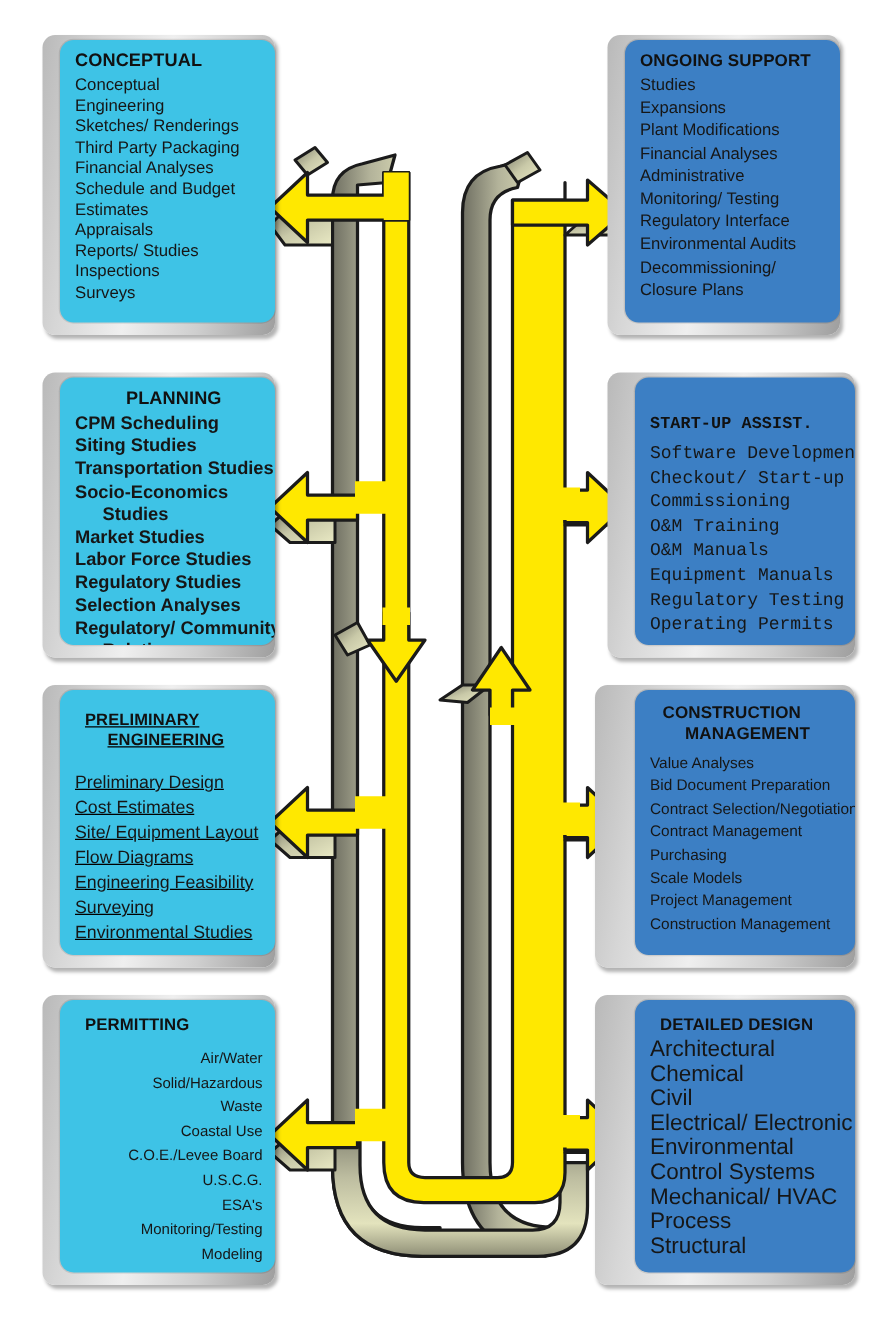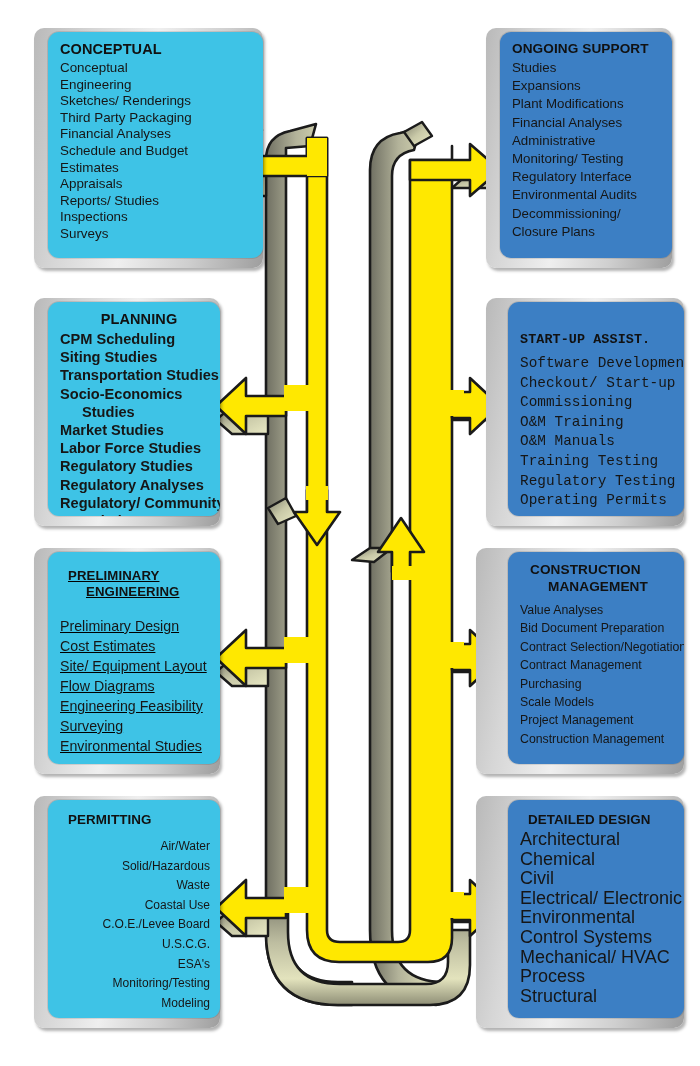--- a/index.html
+++ b/index.html
@@ -185,21 +185,21 @@
       <rect x="306" y="486" width="22" height="14" fill="#ffe800" stroke="none"></rect>
     </g>
 
     <g>
       <path d="M 352,560 L 370,548 L 392,548 L 374,562 Z" fill="url(#headSide)" stroke="#1b1b1b" stroke-width="2.4" stroke-linejoin="round"></path>
       <path d="M 410,572 L 410,552 L 424,552 L 401,518 L 378,552 L 392,552 L 392,572 Z" fill="#ffe800" stroke="#1b1b1b" stroke-width="2.6" stroke-linejoin="round"></path>
       <rect x="392" y="566" width="20" height="14" fill="#ffe800" stroke="none"></rect>
     </g>
   </svg>
 
-  <div class="card left" id="card-conceptual" style="left:34px;top:28px;width:186px;height:240px;padding-left:43px;">
+  <div class="card left" id="card-conceptual" style="left:34px;top:28px;width:186px;height:240px;">
     <div class="slab"></div>
     <div class="face" style="left:14px;top:4px;right:0px;bottom:10px;">
       <div class="inner">
         <div class="title">CONCEPTUAL</div>
         <ul class="items">
           <li>Conceptual</li>
           <li>Engineering</li>
           <li>Sketches/ Renderings</li>
           <li>Third Party Packaging</li>
           <li>Financial Analyses</li>
@@ -221,21 +221,21 @@
         <div class="title indent">PLANNING</div>
         <ul class="items">
           <li>CPM Scheduling</li>
           <li>Siting Studies</li>
           <li>Transportation Studies</li>
           <li>Socio-Economics</li>
           <li class="sub">Studies</li>
           <li>Market Studies</li>
           <li>Labor Force Studies</li>
           <li>Regulatory Studies</li>
-          <li>Regulatory Analyses</li>
+          <li>Selection Analyses</li>
           <li>Regulatory/ Community</li>
           <li class="sub">Relations</li>
         </ul>
       </div>
     </div>
   </div>
 
   <div class="card left" id="card-prelim" style="left:34px;top:548px;width:186px;height:226px;">
     <div class="slab"></div>
     <div class="face" style="left:14px;top:4px;right:0px;bottom:10px;">
@@ -302,21 +302,21 @@
     <div class="slab"></div>
     <div class="face" style="left:22px;top:4px;right:0px;bottom:10px;">
       <div class="inner" style="padding-top:30px;font-family:Liberation Mono, monospace;">
         <div class="title">START-UP ASSIST.</div>
         <ul class="items">
           <li>Software Development</li>
           <li>Checkout/ Start-up</li>
           <li>Commissioning</li>
           <li>O&amp;M Training</li>
           <li>O&amp;M Manuals</li>
-          <li>Training Testing</li>
+          <li>Equipment Manuals</li>
           <li>Regulatory Testing</li>
           <li>Operating Permits</li>
         </ul>
       </div>
     </div>
   </div>
 
   <div class="card right" id="card-construction" style="left:476px;top:548px;width:208px;height:226px;">
     <div class="slab"></div>
     <div class="face" style="left:32px;top:4px;right:0px;bottom:10px;">

